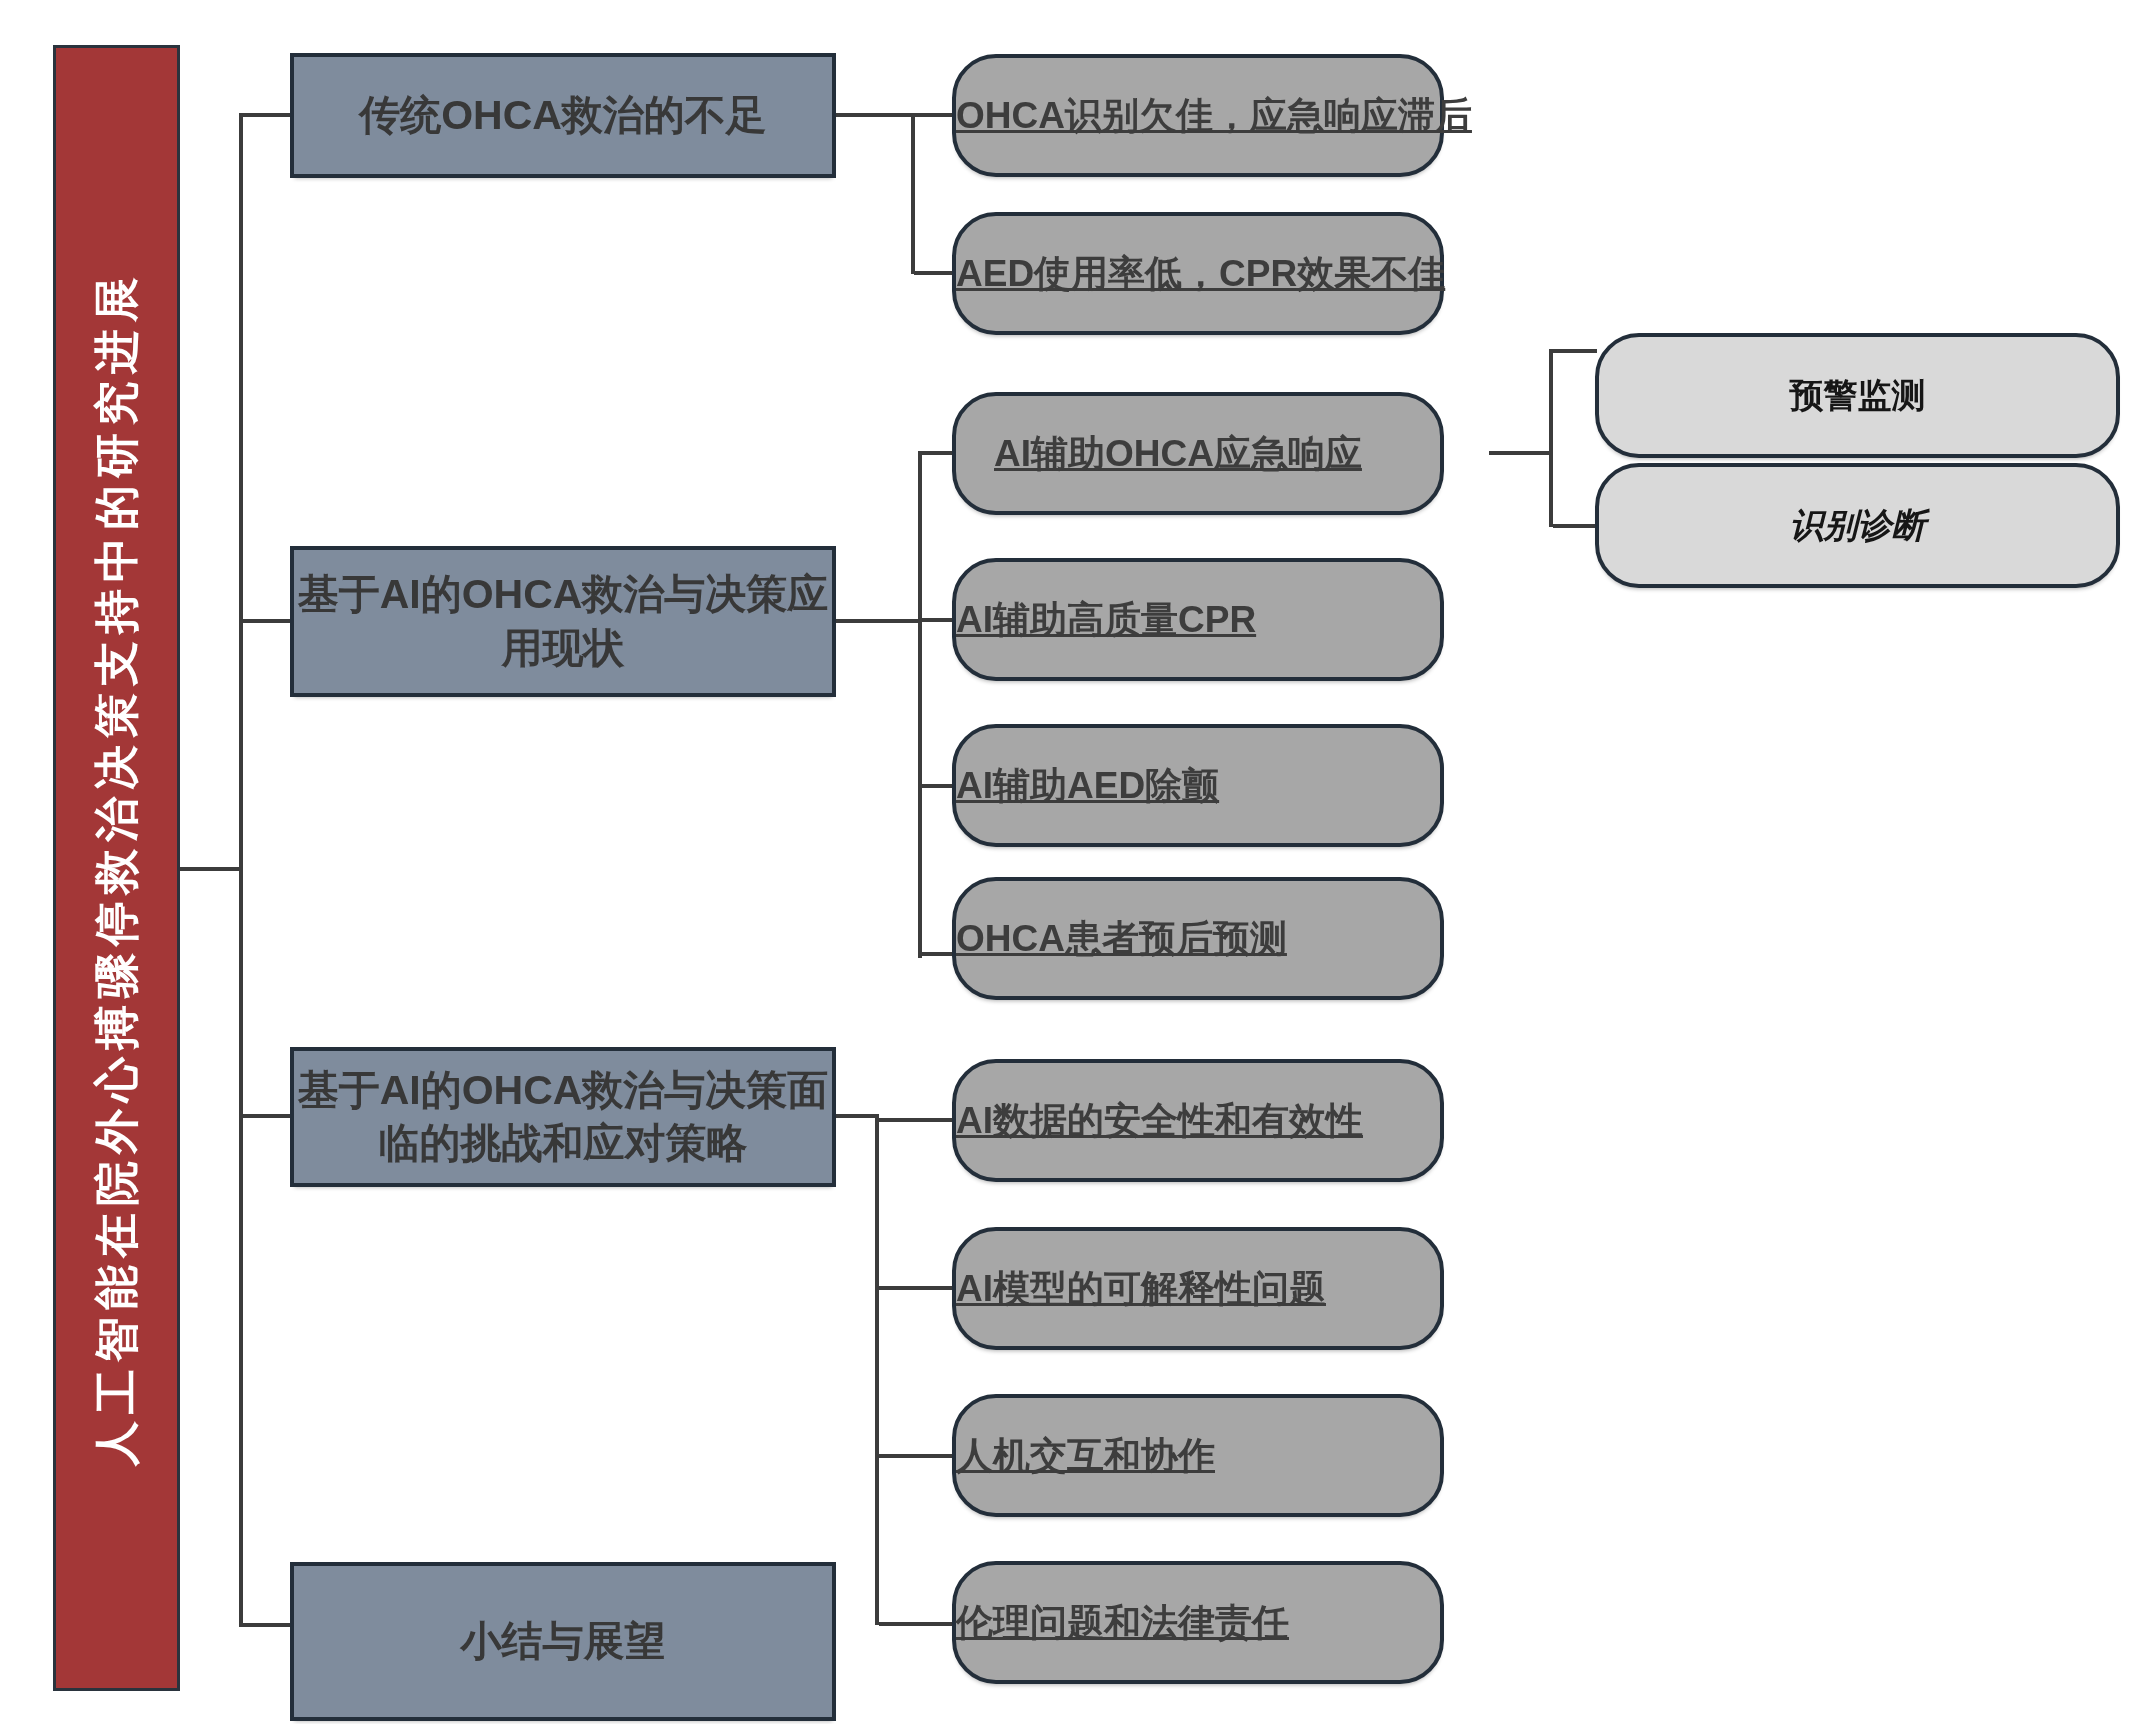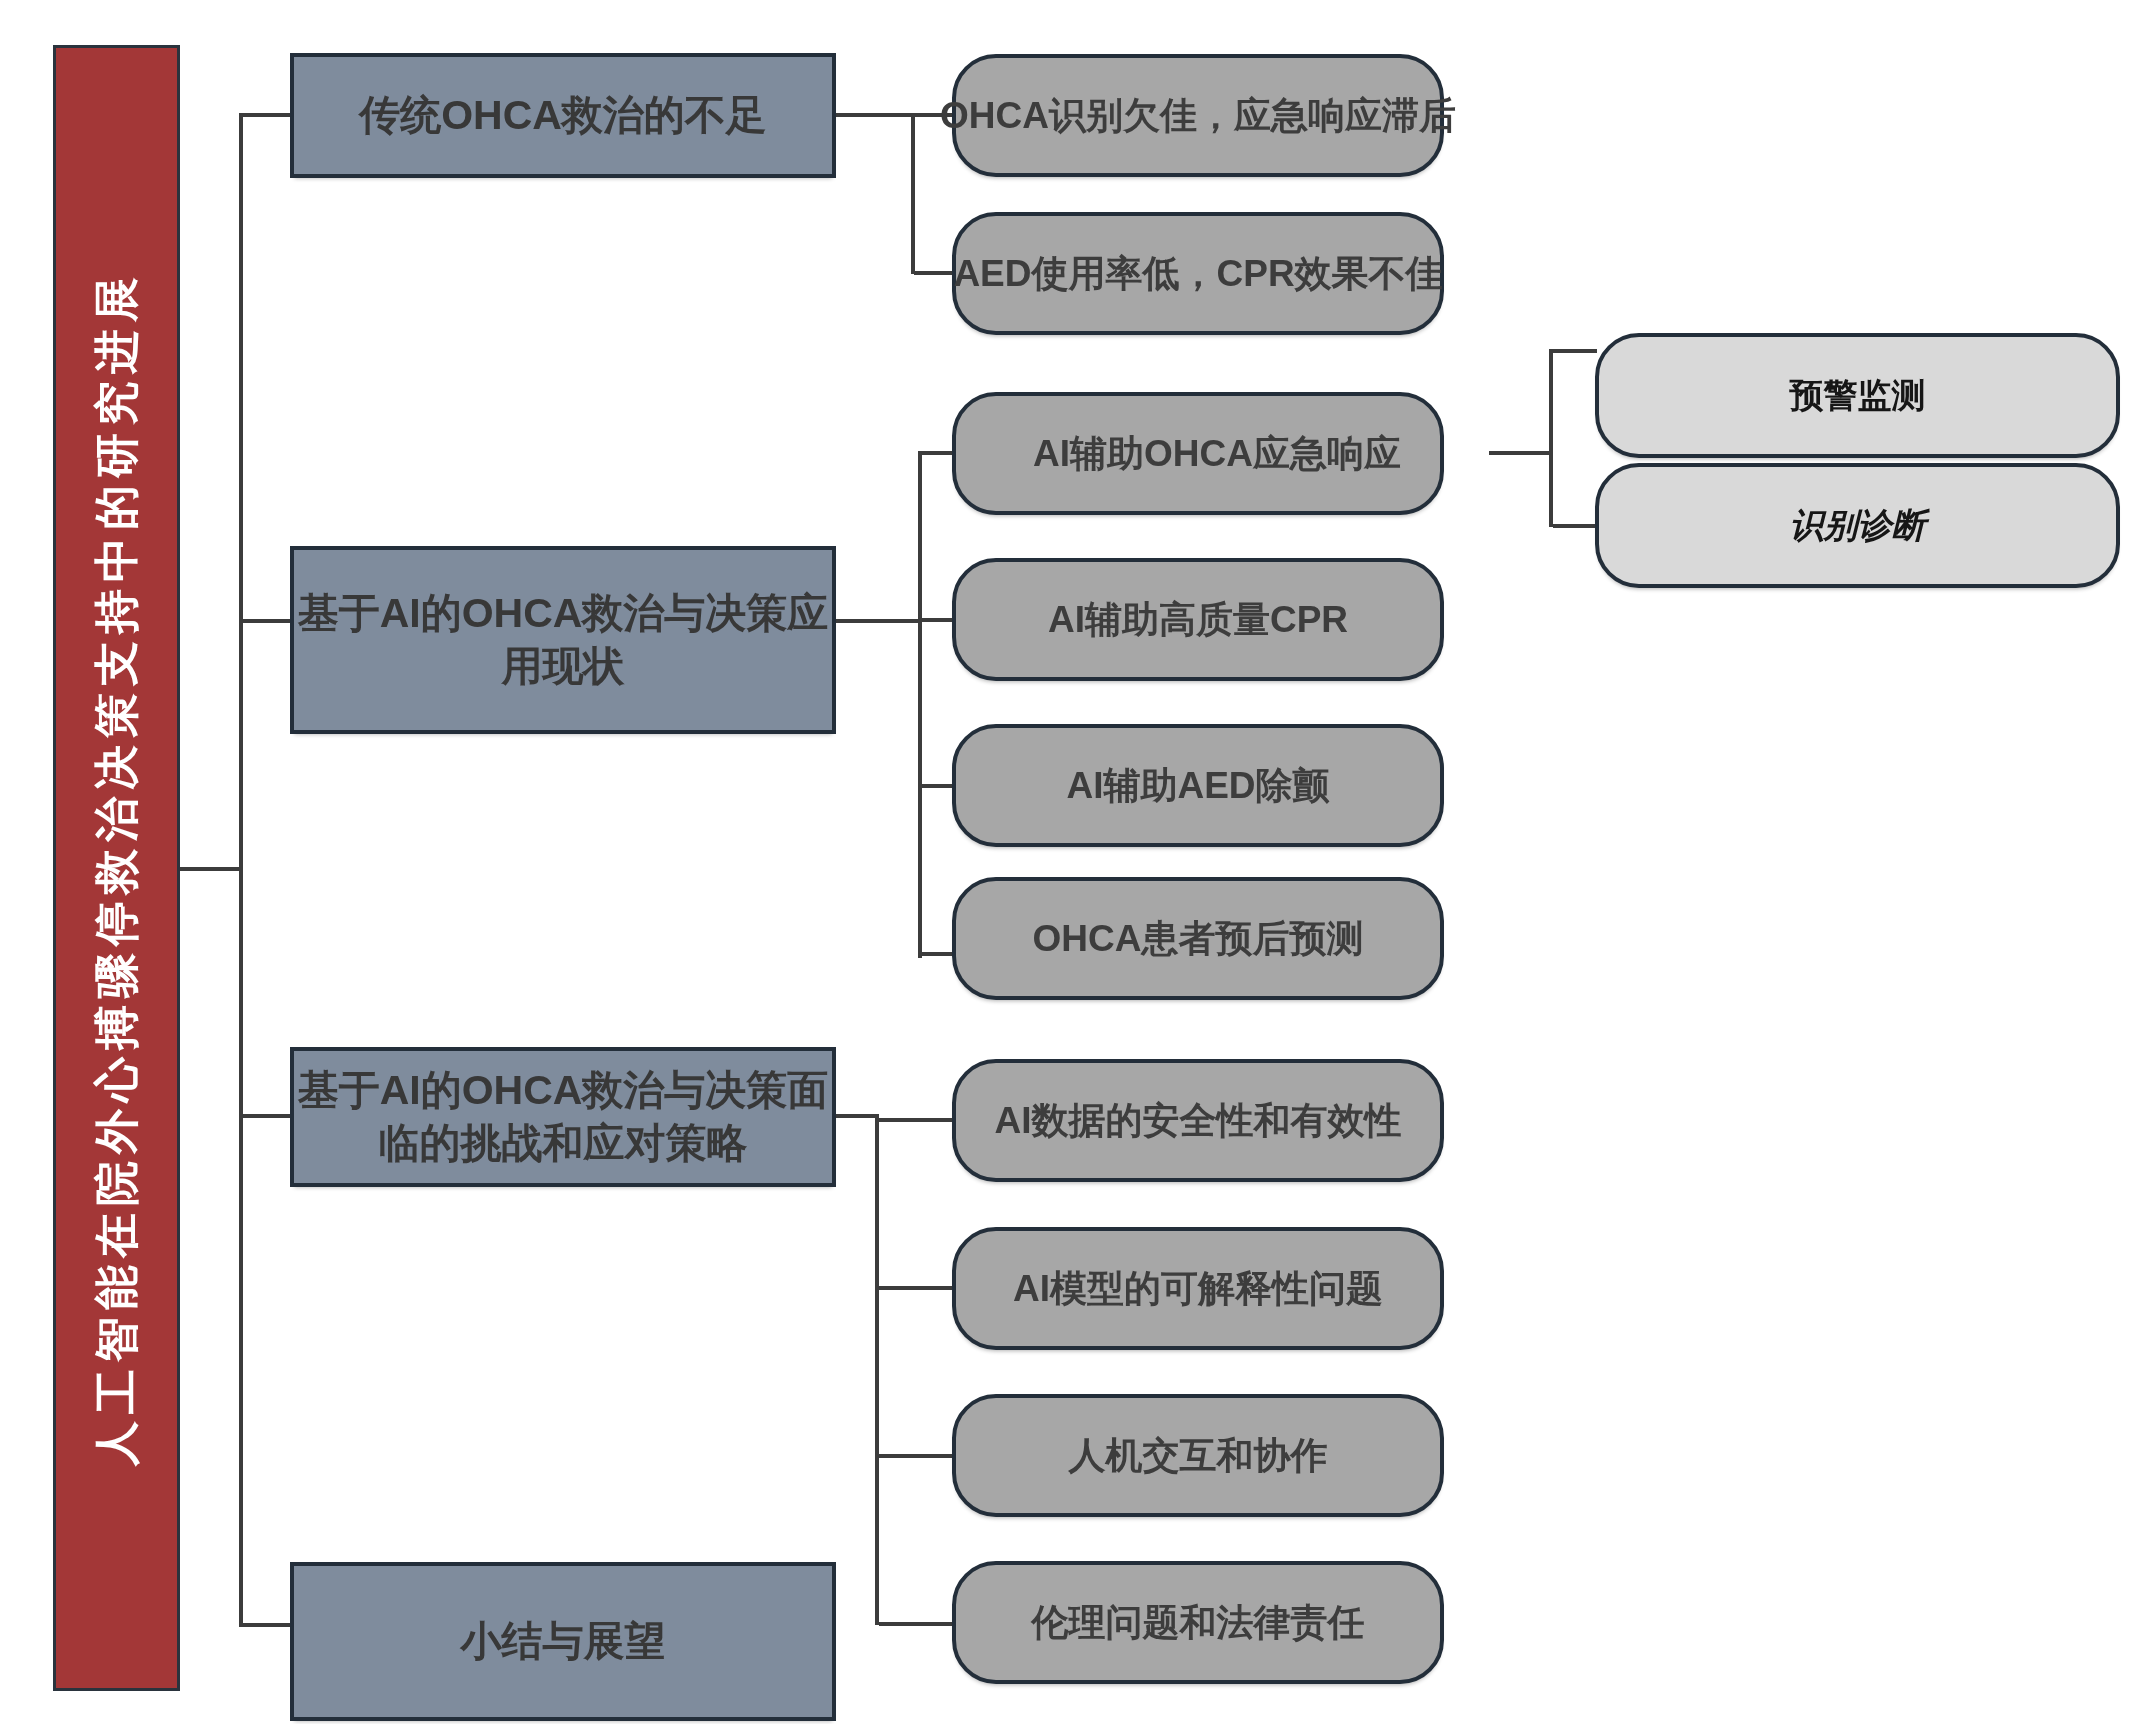--- a/index.html
+++ b/index.html
@@ -32,24 +32,25 @@
     color:#383838;padding:0 2px;
     box-shadow:0 4.2px 4.2px -3.5px rgba(0,0,0,.3);
   }
 
   
   .leaf-pill{
     position:absolute;left:952px;width:492px;height:123px;
     background:var(--c-leaf,#a7a7a7);
     border:4.2px solid var(--c-border,#232e3a);box-sizing:border-box;
     border-radius:44px;
-    display:flex;align-items:center;justify-content:center;
+    display:flex;align-items:center;
     text-align:center;font-weight:bold;font-size:37px;white-space:nowrap;
     color:#3d3d3d;
     box-shadow:0 4.2px 4.2px -3.5px rgba(0,0,0,.3);
+    text-decoration:underline;
   }
 
   
   .subleaf-pill{
     position:absolute;left:1595px;width:525px;height:125px;
     background:var(--c-subleaf,#d9d9d9);
     border:4.2px solid var(--c-border,#232e3a);box-sizing:border-box;
     border-radius:44px;
     display:flex;align-items:center;justify-content:center;
     text-align:center;font-weight:bold;font-size:34px;white-space:nowrap;
@@ -93,21 +94,21 @@
   <div class="line" style="left:1553px;top:349px;width:44px;height:3.5px;"></div>
   <div class="line" style="left:1553px;top:524px;width:44px;height:3.5px;"></div>
 
   <div class="root-bar">
     <div class="root-title">人工智能在院外心搏骤停救治决策支持中的研究进展</div>
   </div>
 
   <div class="branch-box" style="top:53px;height:125px;">
     <span>传统OHCA救治的不足</span>
   </div>
-  <div class="branch-box" style="top:546px;height:188px;">
+  <div class="branch-box" style="top:546px;height:151px;">
     <span>基于AI的OHCA救治与决策应用现状</span>
   </div>
   <div class="branch-box" style="top:1047px;height:140px;">
     <span>基于AI的OHCA救治与决策面临的挑战和应对策略</span>
   </div>
   <div class="branch-box" style="top:1562px;height:159px;text-align:center;">
     <span>小结与展望</span>
   </div>
 
   <div class="leaf-pill" style="top:54px;">

